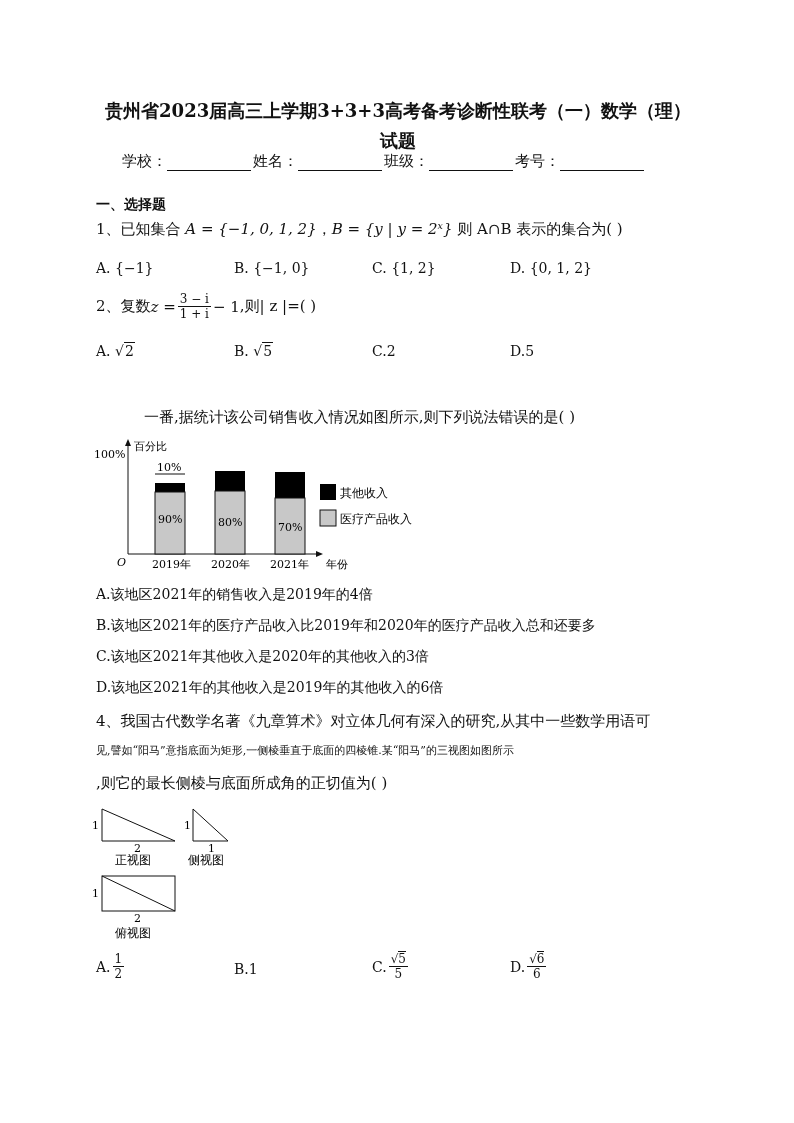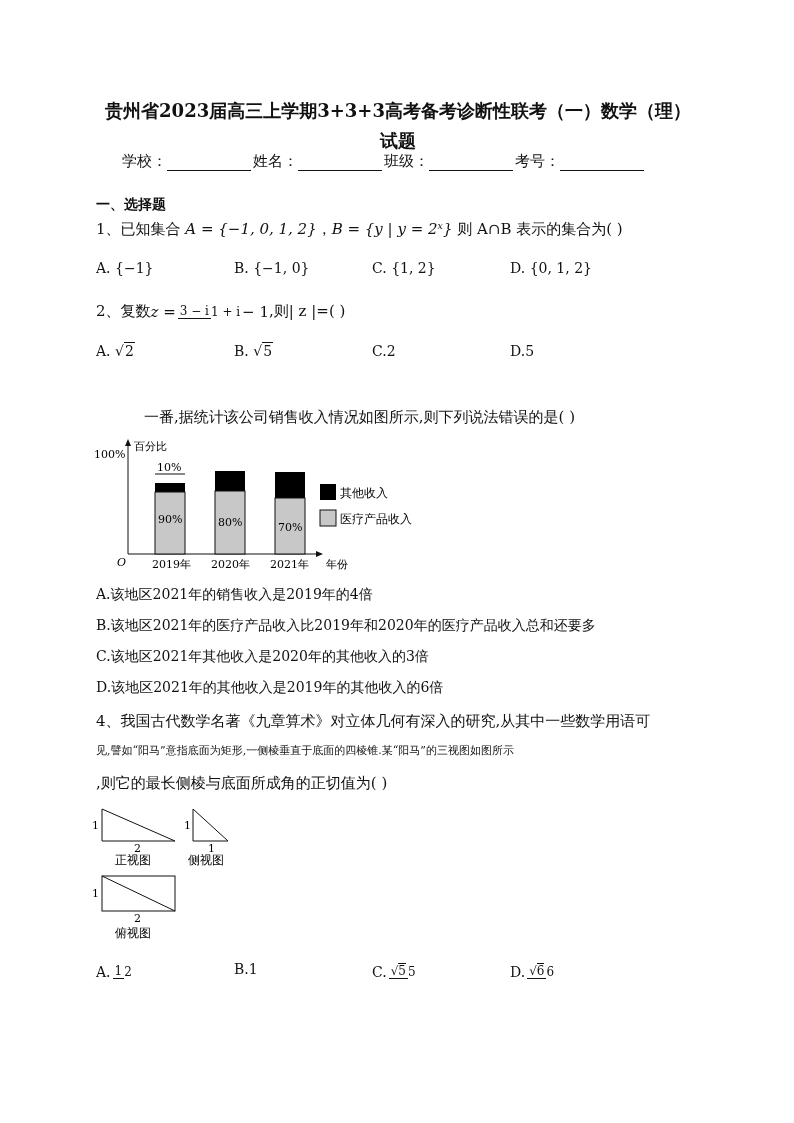--- a/index.html
+++ b/index.html
@@ -7,21 +7,21 @@
          font-family: "DejaVu Serif", "Liberation Serif", serif; color: #111; }
   .page { position: absolute; left: 0; top: 0; width: 794px; height: 996px; }
   .abs { position: absolute; white-space: nowrap; }
   .title { left: 98px; top: 96px; width: 600px; font-size: 18px; font-weight: bold; line-height: 30px; text-align: center; white-space: normal; }
   .fields { left: 122px; top: 152px; font-size: 15px; display: flex; gap: 0; }
   .field { display: flex; align-items: flex-end; }
   .field .line { display: inline-block; width: 84px; border-bottom: 1px solid #111; height: 16px; margin-right: 2px; }
   .section { left: 96px; top: 196px; font-size: 14px; font-weight: bold; }
   .q { left: 96px; font-size: 15px; }
   .opt { font-size: 14px; }
-  .frac { display: inline-flex; flex-direction: row; align-items: center; vertical-align: middle; font-size: 12px; line-height: 14px; margin: 12px 2px; }
+  .frac { display: inline-flex; flex-direction: column; align-items: center; vertical-align: middle; font-size: 12px; line-height: 14px; margin: 0 2px; }
   .frac .num { border-bottom: 1px solid #111; padding: 0 2px; }
   .ital { font-style: italic; }
   .sqrt { display:inline-block; }
   .sqrt .rad { border-top: 1px solid #111; padding: 0 1px; }
   svg text { font-family: "DejaVu Serif", "Liberation Serif", serif; }
 </style>
 </head>
 <body>
 
 <div class="page">

